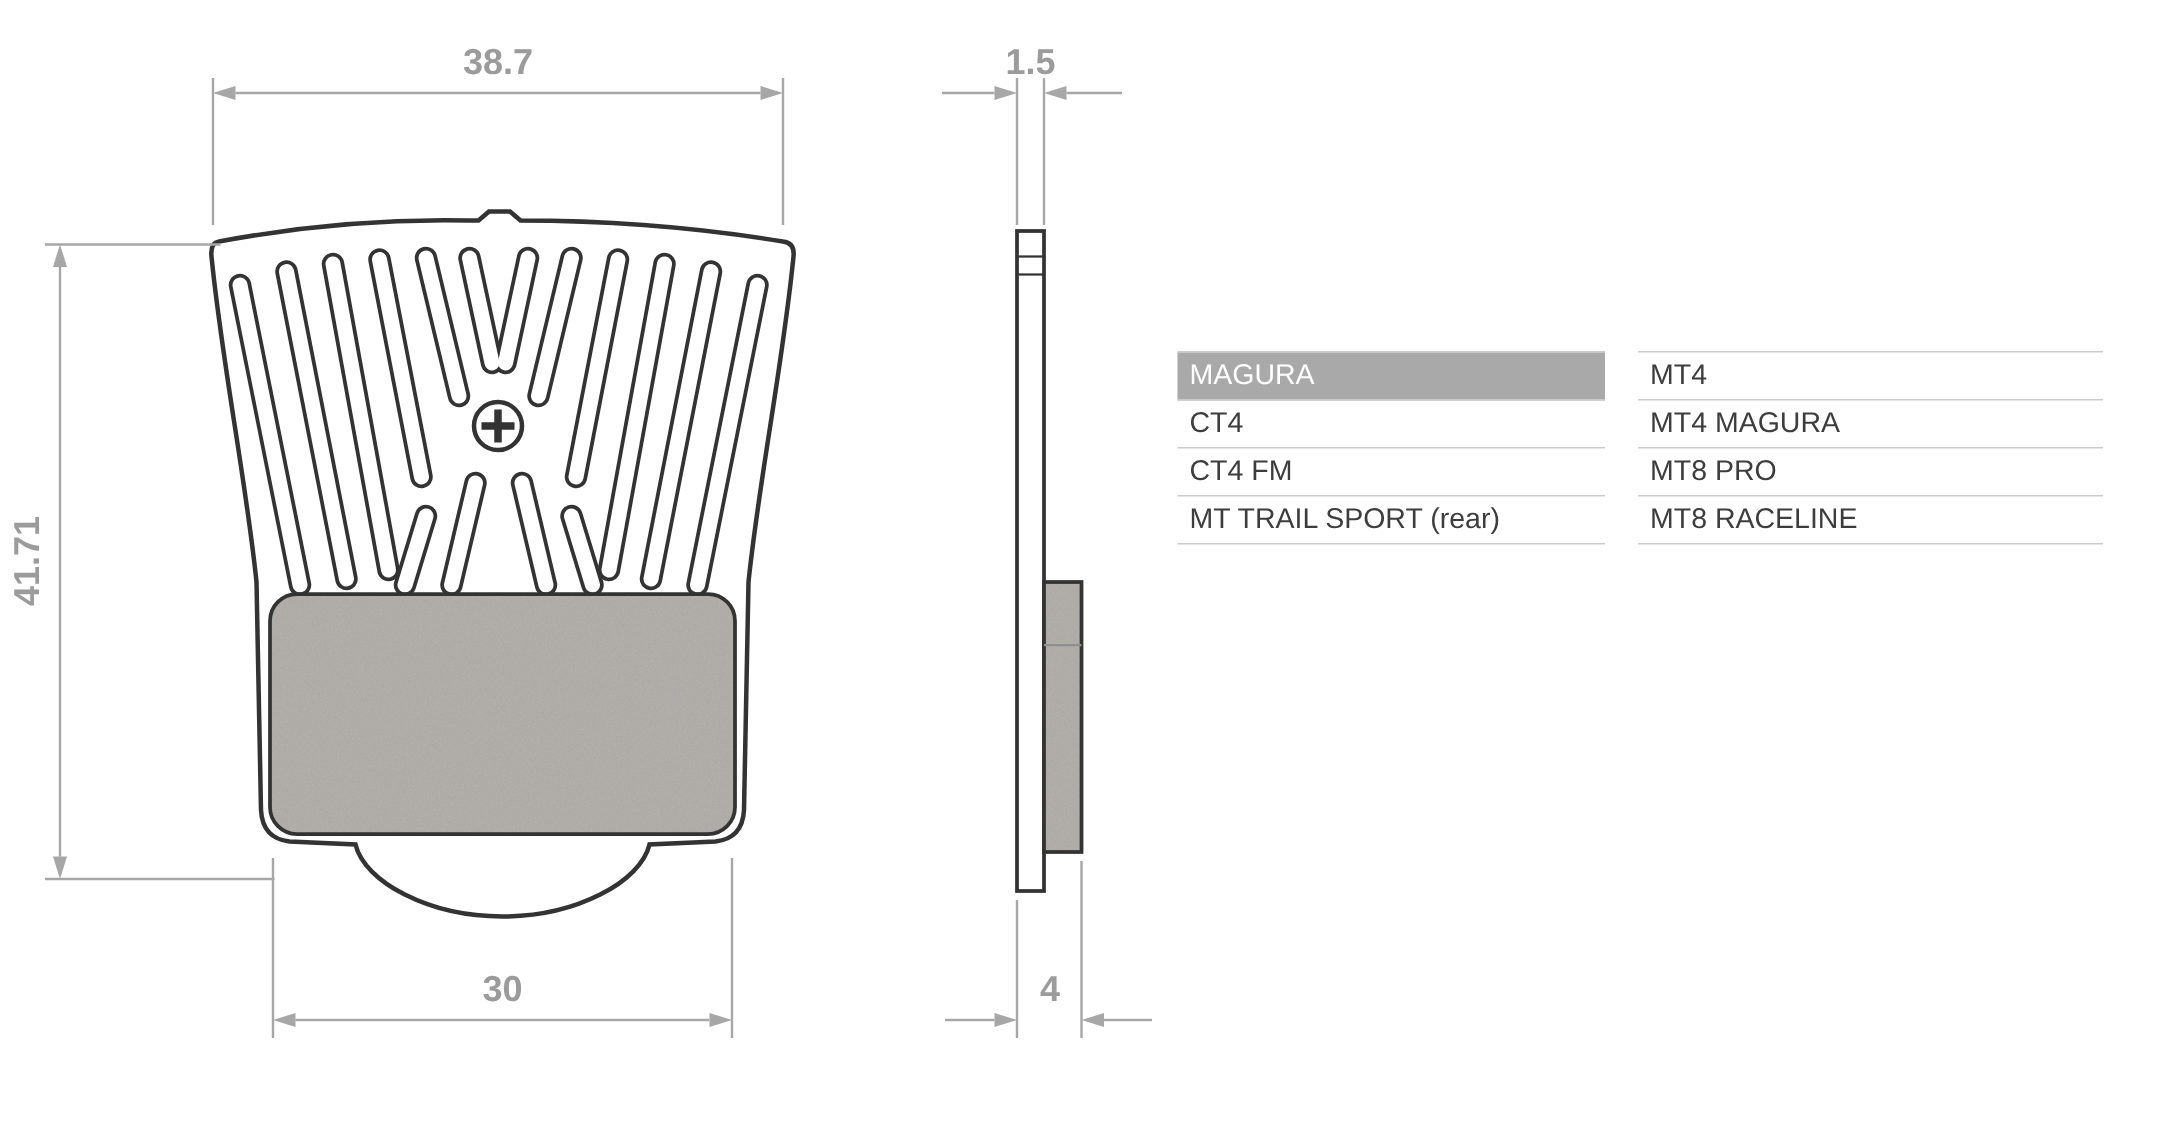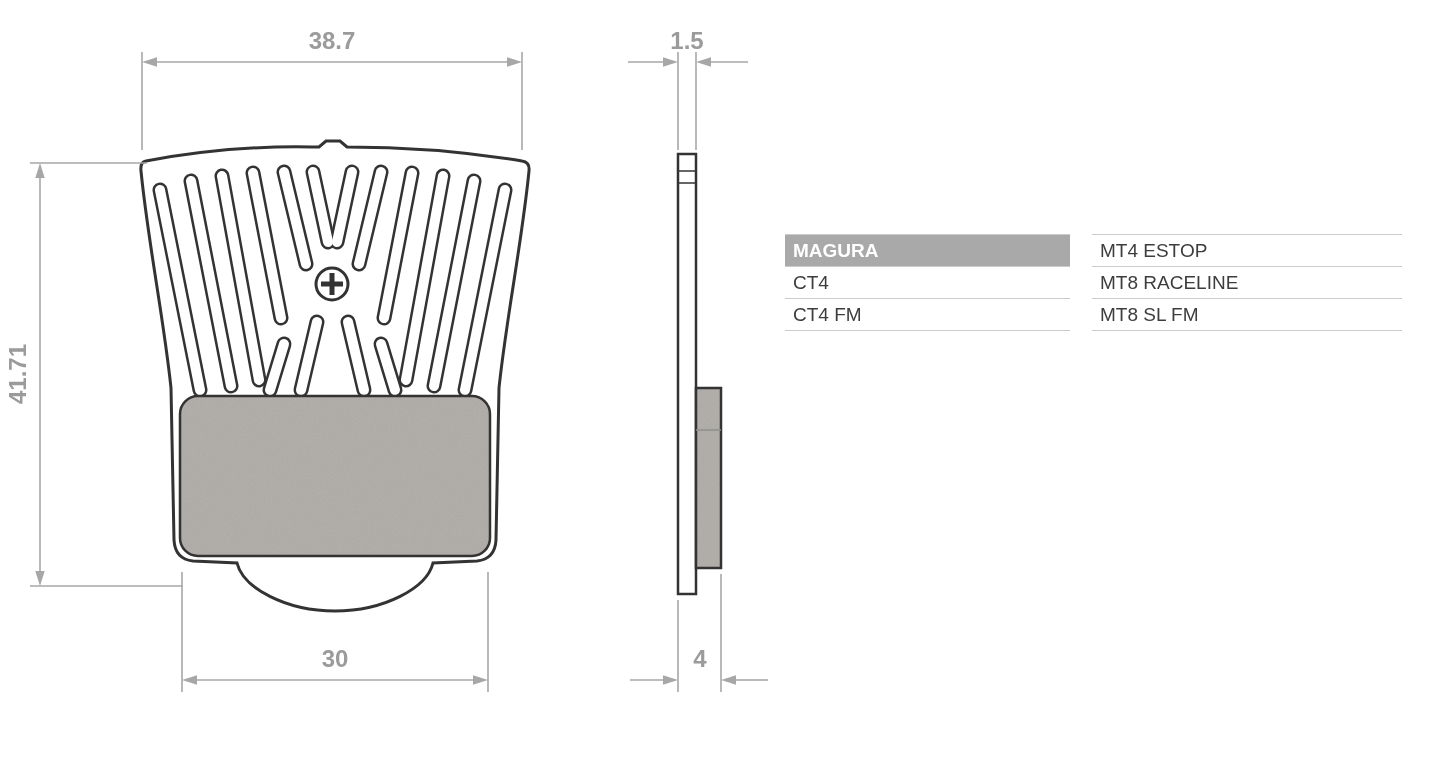--- a/index.html
+++ b/index.html
@@ -23,21 +23,21 @@
   .col-right { width:310px; }
   .row {
     height:32px; line-height:31px;
     border-bottom:1px solid #cbcbcb;
     font-size:19px; color:#3d3d3d;
     padding-left:8px;
     white-space:nowrap; overflow:hidden;
   }
   .brand-row {
     background:#a9a9a9; color:#ffffff;
-    font-weight:bold;
+    font-weight:normal;
   }
   .dim-text {
     font-family:"Liberation Sans", sans-serif;
     font-size:24px; font-weight:bold;
     fill:#9b9b9b;
   }
   .dim-line { stroke:#a7a7a7; stroke-width:1.6; fill:none; }
   .dim-arrow { fill:#a7a7a7; }
   .outline { stroke:#333333; fill:#ffffff; }
 </style>
@@ -228,37 +228,43 @@
             <span>CT4</span>
           </div>
 
           <div class="row">
             <span>CT4 FM</span>
           </div>
 
 
 
 
+          <div class="row">
+            <span>MT TRAIL SPORT (rear)</span>
+          </div>
         </div>
     </div>
     <div class="col col-right">
       <div>
 
-
-          <div class="row">
-            <span>MT4 ESTOP</span>
-          </div>
-
-
+          <div class="row">
+            <span>MT4</span>
+          </div>
+
+          <div class="row">
+            <span>MT4 MAGURA</span>
+          </div>
+
+
+          <div class="row">
+            <span>MT8 PRO</span>
+          </div>
 
           <div class="row">
             <span>MT8 RACELINE</span>
           </div>
 
 
-          <div class="row">
-            <span>MT8 SL FM</span>
-          </div>
         </div>
     </div>
   </div>
 
 </div>
 
 </body></html>

